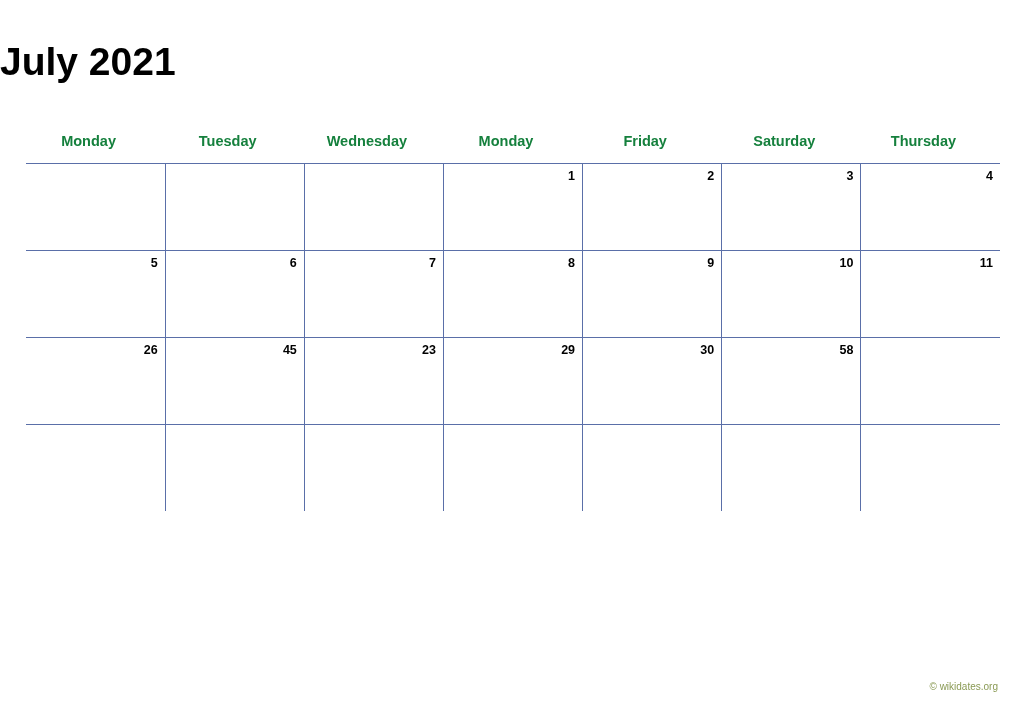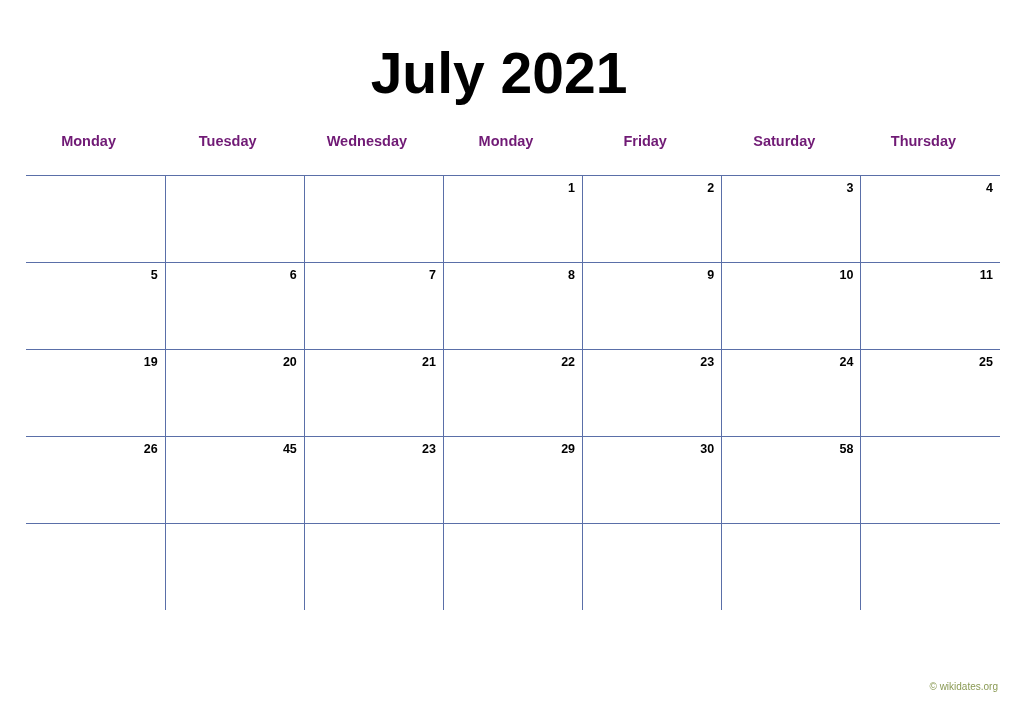--- a/index.html
+++ b/index.html
@@ -20,45 +20,45 @@
     left: 0;
     top: 0;
     width: 1024px;
     height: 724px;
   }
   .title {
     position: absolute;
     left: 0;
     top: 40px;
     width: 998px;
-    text-align: center;
-    font-size: 57px;
+    text-align: left;
+    font-size: 39px;
     font-weight: bold;
     letter-spacing: 0px;
     color: #000000;
   }
   .calendar {
     position: absolute;
     left: 26px;
     top: 127px;
     width: 974px;
   }
   table.cal {
     border-collapse: collapse;
     width: 974px;
     table-layout: fixed;
   }
   table.cal th {
     height: 28px;
     font-size: 14.5px;
     font-weight: bold;
     text-align: left;
-    padding: 0 0 20px 0;
+    padding: 0 0 8px 0;
     border: none;
-    color: #701a75;
+    color: #15803d;
   }
   table.cal th .hdr-inner {
     display: block;
     text-align: center;
     padding-right: 14px;
   }
   table.cal td {
     height: 86px;
     vertical-align: top;
     border-top: 1px solid #5a6fa8;
@@ -170,43 +170,20 @@
             </td>
           <td>
               <span class="daynum">10</span>
             </td>
           <td>
               <span class="daynum">11</span>
             </td>
         </tr>
         <tr>
           <td>
-              <span class="daynum">19</span>
-            </td>
-          <td>
-              <span class="daynum">20</span>
-            </td>
-          <td>
-              <span class="daynum">21</span>
-            </td>
-          <td>
-              <span class="daynum">22</span>
-            </td>
-          <td>
-              <span class="daynum">23</span>
-            </td>
-          <td>
-              <span class="daynum">24</span>
-            </td>
-          <td>
-              <span class="daynum">25</span>
-            </td>
-        </tr>
-        <tr>
-          <td>
               <span class="daynum">26</span>
             </td>
           <td>
               <span class="daynum">45</span>
             </td>
           <td>
               <span class="daynum">23</span>
             </td>
           <td>
               <span class="daynum">29</span>

